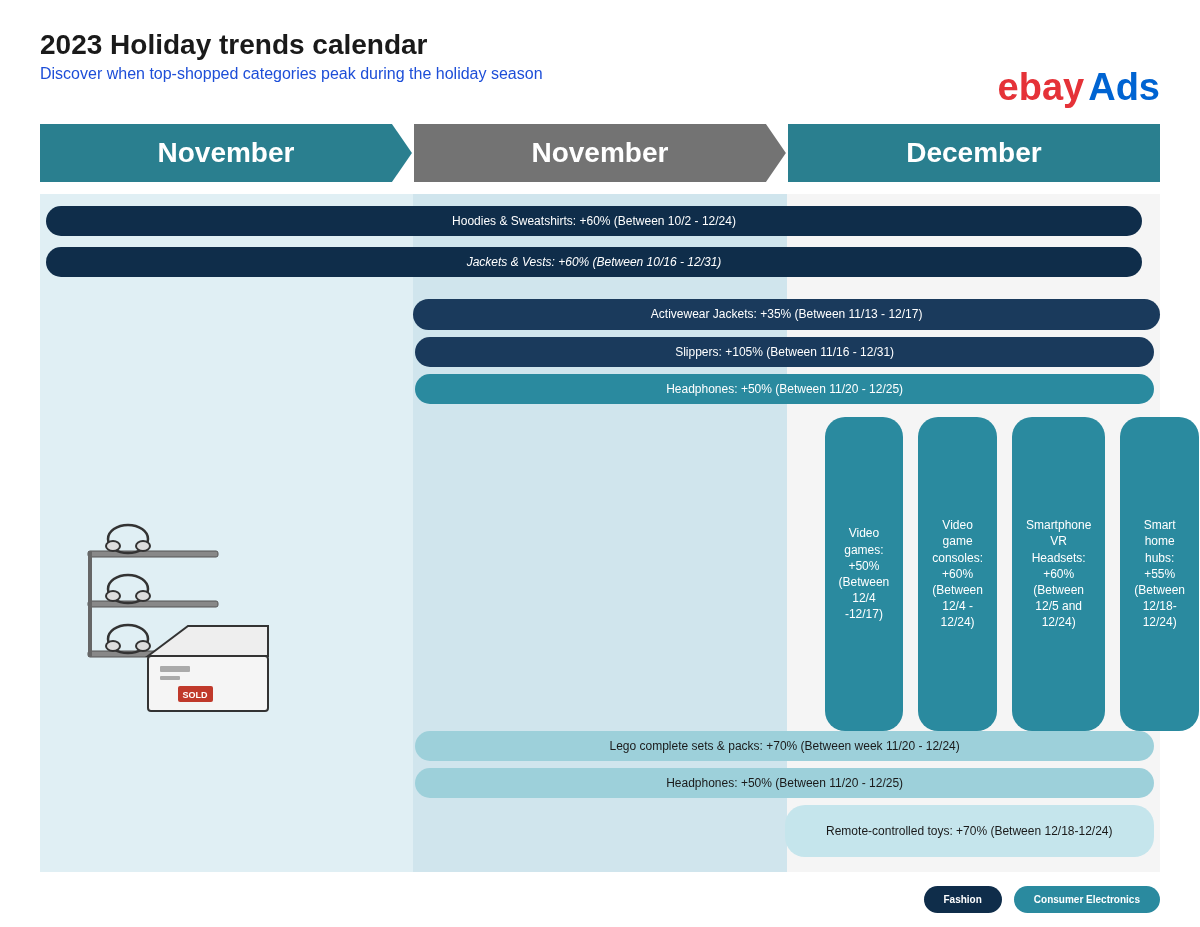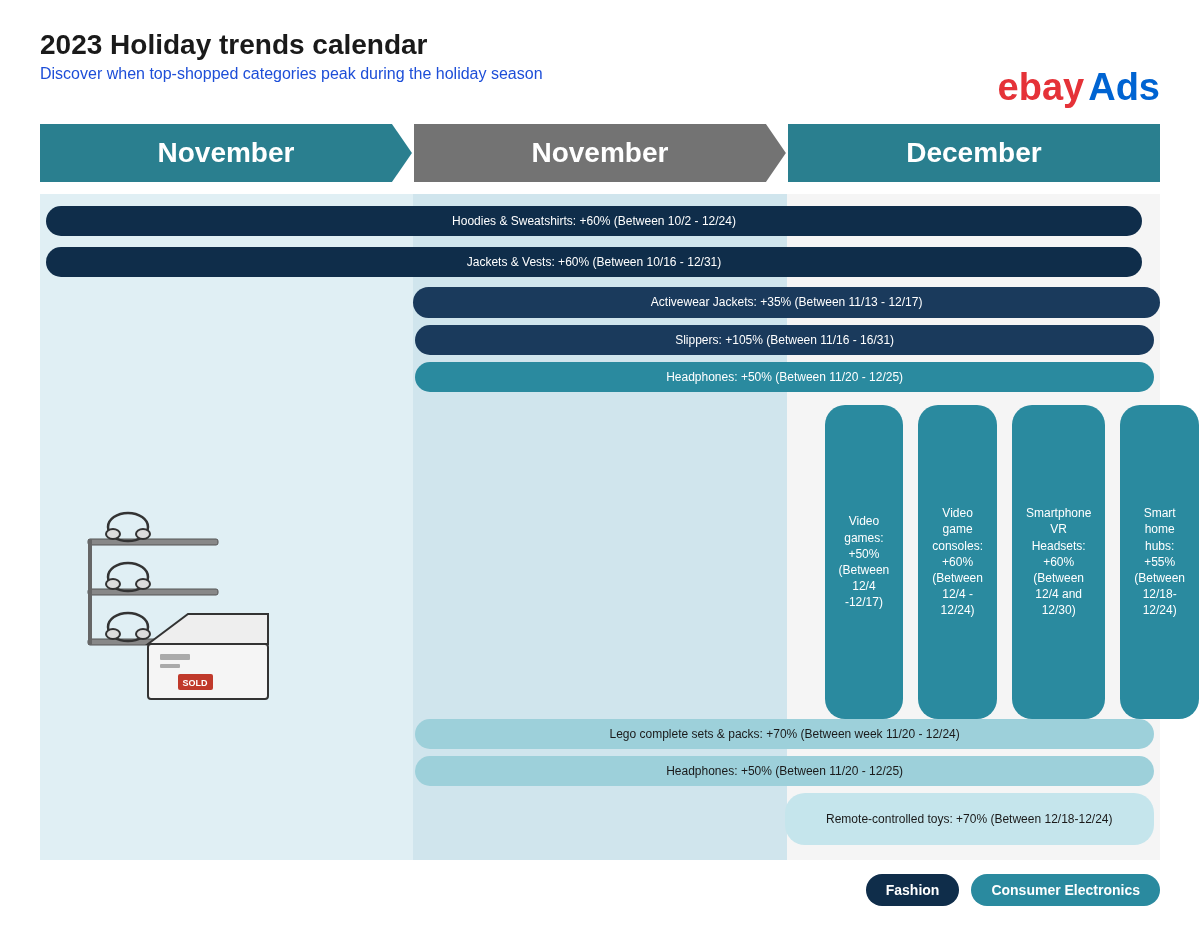--- a/index.html
+++ b/index.html
@@ -145,21 +145,21 @@
     .legend {
       display: flex;
       justify-content: flex-end;
       align-items: center;
       gap: 12px;
       margin-top: 14px;
     }
     .legend-item {
       border-radius: 20px;
       padding: 8px 20px;
-      font-size: 14px;
+      font-size: 10px;
       font-weight: 600;
       display: flex;
       align-items: center;
       justify-content: center;
     }
     .legend-fashion { background: #0f2d4a; color: #fff; }
     .legend-electronics { background: #2a8a9f; color: #fff; }
     .legend-toys { background: #c5e5ec; color: #1a1a1a; }
 
     
@@ -201,32 +201,32 @@
     <div class="col-bg-oct"></div>
     <div class="col-bg-nov"></div>
     <div class="col-bg-dec"></div>
 
     <div class="items-layer">
 
       <div style="display:flex; width:100%; margin-bottom:7px; padding:4px 6px;">
         <div class="item-bar color-dark-navy" style="width:calc(100% - 12px); border-radius:20px;">Hoodies &amp; Sweatshirts: +60% (Between 10/2 - 12/24)</div>
       </div>
 
-      <div style="display:flex; width:100%; margin-bottom:10px; padding:0 6px;">
+      <div style="display:flex; width:100%; margin-bottom:22px; padding:0 6px;font-style:italic;">
         <div class="item-bar color-dark-navy" style="width:calc(100% - 12px); border-radius:20px;">Jackets &amp; Vests: +60% (Between 10/16 - 12/31)</div>
       </div>
 
       <div style="display:flex; width:100%; margin-bottom:7px; padding:0 0;">
         <div style="width:33.33%; flex-shrink:0;"></div>
         <div class="item-bar color-mid-navy" style="width:calc(66.67% - 0px); border-radius:20px;">Activewear Jackets: +35% (Between 11/13 - 12/17)</div>
       </div>
 
       <div style="display:flex; width:100%; margin-bottom:7px; padding:0 6px;">
         <div style="width:33.33%; flex-shrink:0;"></div>
-        <div class="item-bar color-mid-navy" style="width:calc(66.67% - 0px); border-radius:20px;">Slippers: +105% (Between 11/16 - 16/31)</div>
+        <div class="item-bar color-mid-navy" style="width:calc(66.67% - 0px); border-radius:20px;">Slippers: +105% (Between 11/16 - 12/31)</div>
       </div>
 
       <div style="display:flex; width:100%; margin-bottom:7px; padding:0 6px;">
         <div style="width:33.33%; flex-shrink:0;"></div>
         <div class="item-bar color-teal" style="width:calc(66.67% - 0px); border-radius:20px;">Headphones: +50% (Between 11/20 - 12/25)</div>
       </div>
 
       <div style="display:flex; width:100%; position:relative; min-height:320px;">
 
         <div style="width:33.33%; flex-shrink:0; position:relative; display:flex; align-items:flex-end; padding:0 6px 10px 6px;margin-left:32px;">
@@ -263,21 +263,21 @@
           </svg>
         </div>
 
         <div style="width:33.33%; flex-shrink:0; padding:0 6px; display:flex; flex-direction:column; justify-content:flex-end; padding-bottom:10px;">
           
         </div>
 
         <div style="width:33.34%; flex-shrink:0; padding:6px 6px 0 6px; display:flex; flex-direction:row; gap:15px;">
           <div class="item-bar color-teal" style="width:100%; border-radius:20px;">Video games: +50% (Between 12/4 -12/17)</div>
           <div class="item-bar color-teal" style="width:100%; border-radius:20px;">Video game consoles: +60% (Between 12/4 - 12/24)</div>
-          <div class="item-bar color-teal" style="width:100%; border-radius:20px; min-height:52px;">Smartphone VR Headsets: +60% (Between 12/4 and 12/30)</div>
+          <div class="item-bar color-teal" style="width:100%; border-radius:20px; min-height:52px;">Smartphone VR Headsets: +60% (Between 12/5 and 12/24)</div>
           <div class="item-bar color-teal" style="width:100%; border-radius:20px;">Smart home hubs: +55% (Between 12/18-12/24)</div>
         </div>
       </div>
 
       <div style="display:flex; width:100%; margin-bottom:7px; padding:0 6px;">
         <div style="width:33.33%; flex-shrink:0;"></div>
         <div class="item-bar color-pale-teal" style="width:calc(66.67% - 0px); border-radius:20px;">Lego complete sets &amp; packs: +70% (Between week 11/20 - 12/24)</div>
       </div>
 
       <div style="display:flex; width:100%; margin-bottom:7px; padding:0 6px;">

